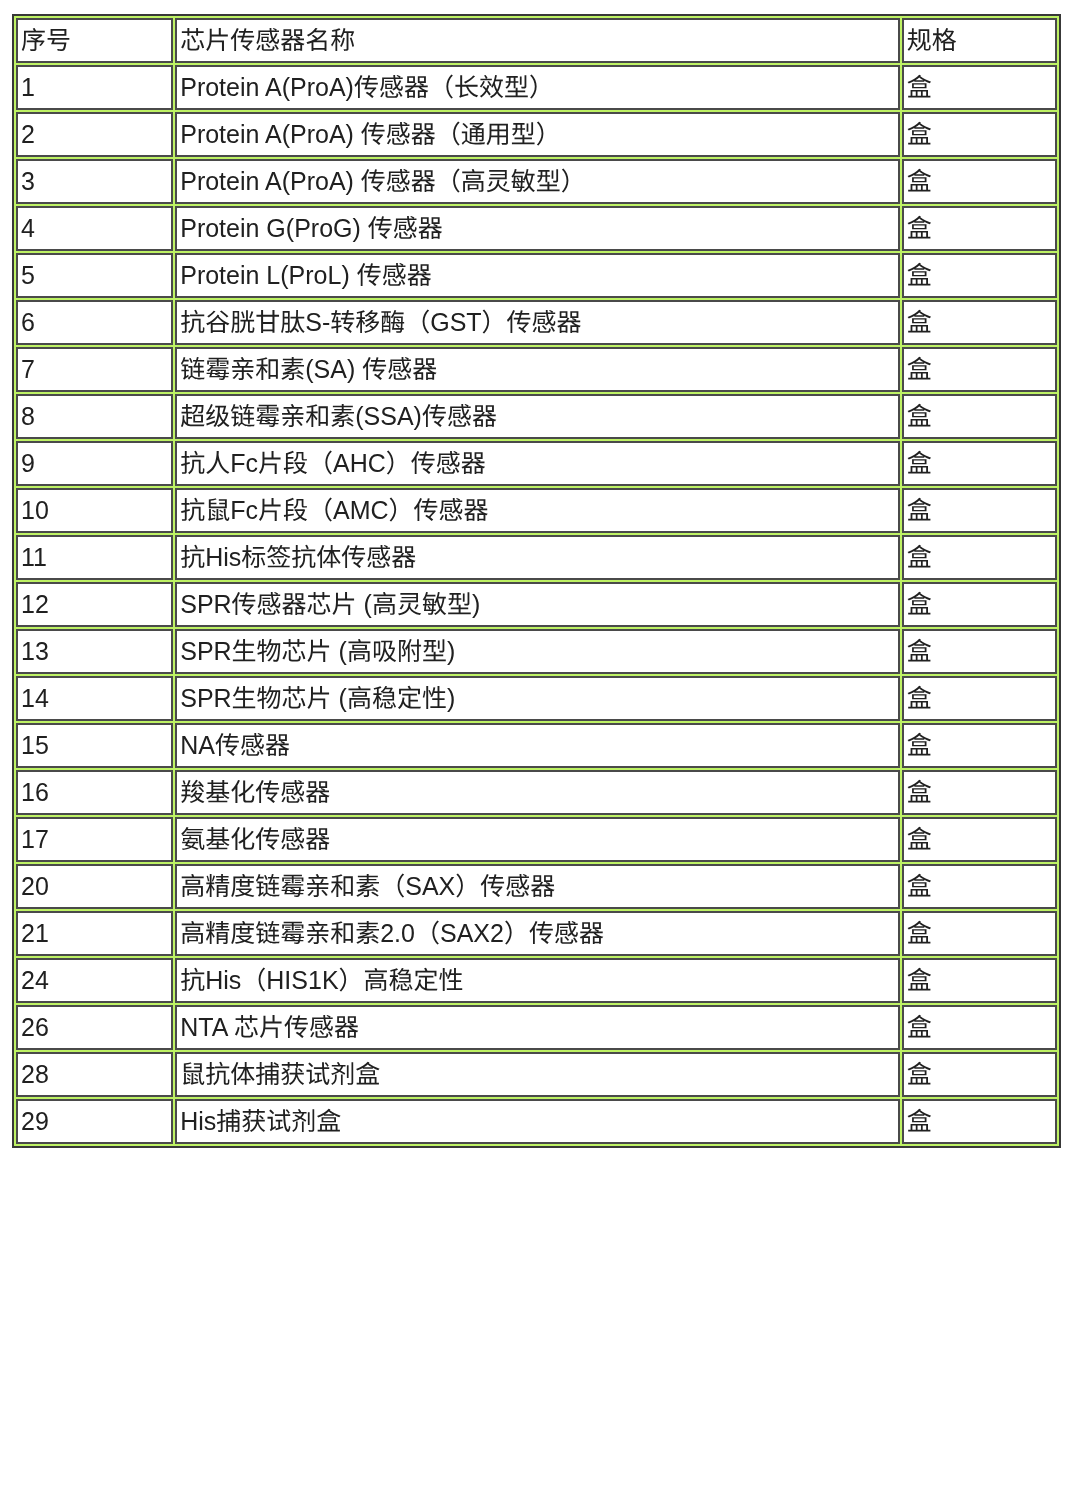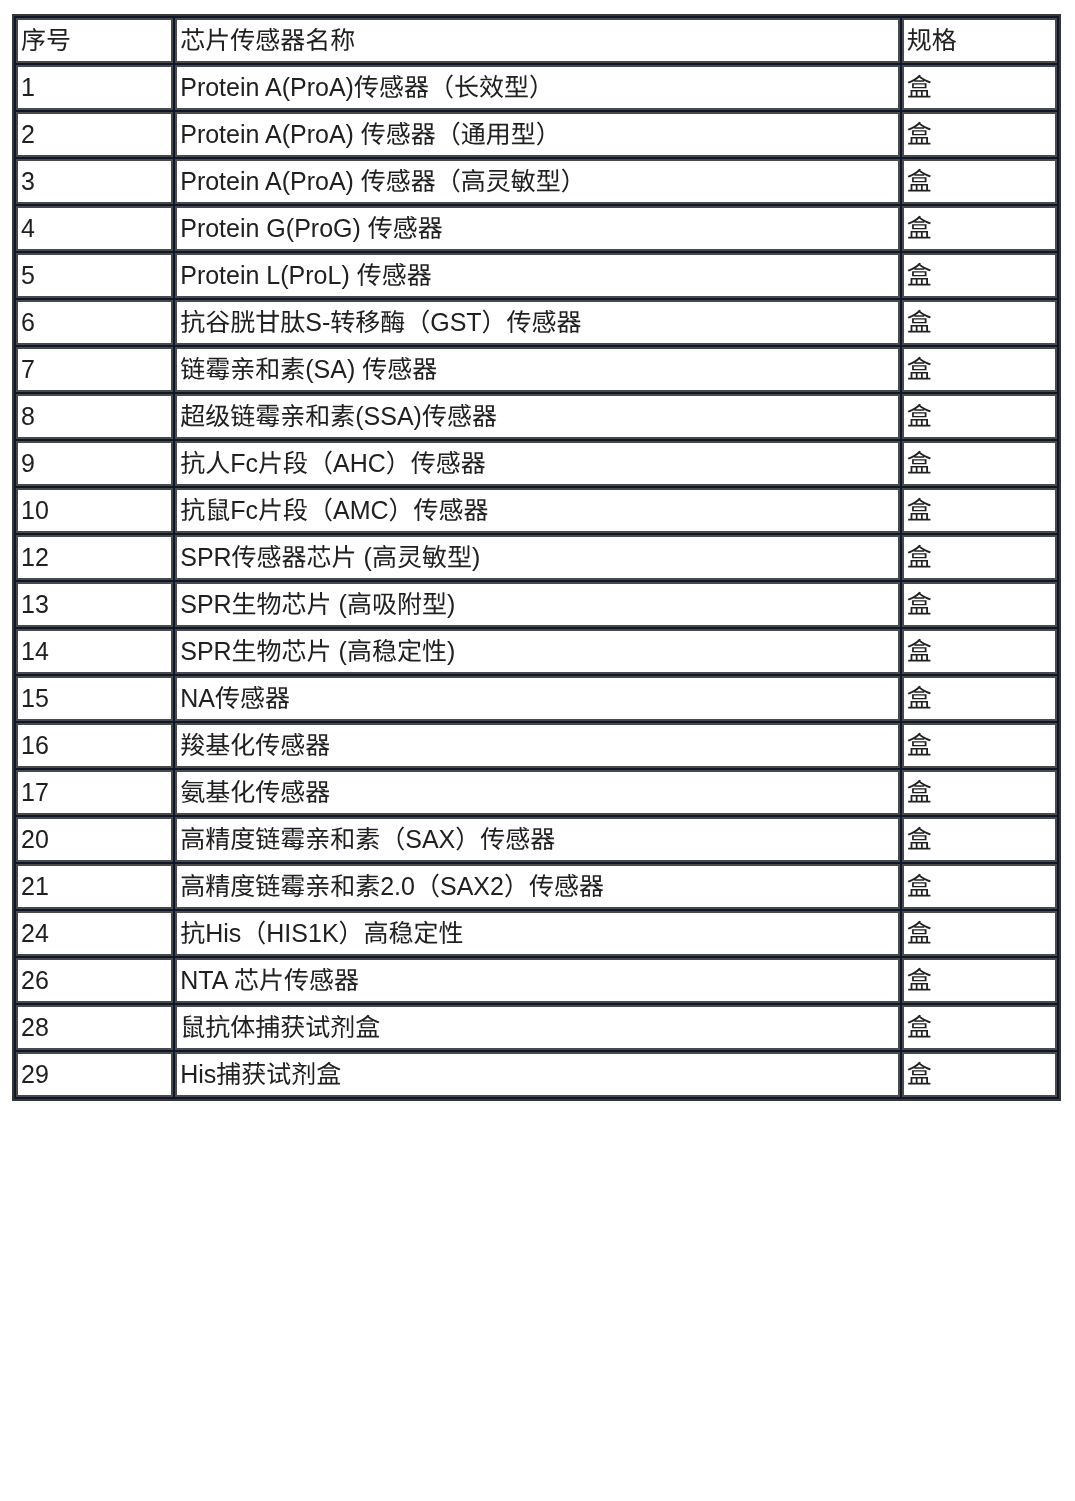--- a/index.html
+++ b/index.html
@@ -16,21 +16,21 @@
   }
   table.sensor-table {
     position: absolute;
     left: 12px;
     top: 14px;
     width: 1049px;
     table-layout: fixed;
     border-collapse: separate;
     border-spacing: 2px;
     border: 2px solid #383838;
-    background: #0f172a;
+    background: #bef264;
   }
   col.c1 { width: 156px; }
   col.c2 { width: 719px; }
   col.c3 { width: 154px; }
   th, td {
     border: 2px solid #4a4a4a;
     background: #ffffff;
     height: 41px;
     padding: 0 3px;
     font-size: 25px;
@@ -113,20 +113,25 @@
     <td>抗人Fc片段（AHC）传感器</td>
     <td>盒</td>
   </tr>
 
   <tr>
     <td>10</td>
     <td>抗鼠Fc片段（AMC）传感器</td>
     <td>盒</td>
   </tr>
 
+  <tr>
+    <td>11</td>
+    <td>抗His标签抗体传感器</td>
+    <td>盒</td>
+  </tr>
 
   <tr>
     <td>12</td>
     <td>SPR传感器芯片 (高灵敏型)</td>
     <td>盒</td>
   </tr>
 
   <tr>
     <td>13</td>
     <td>SPR生物芯片 (高吸附型)</td>

